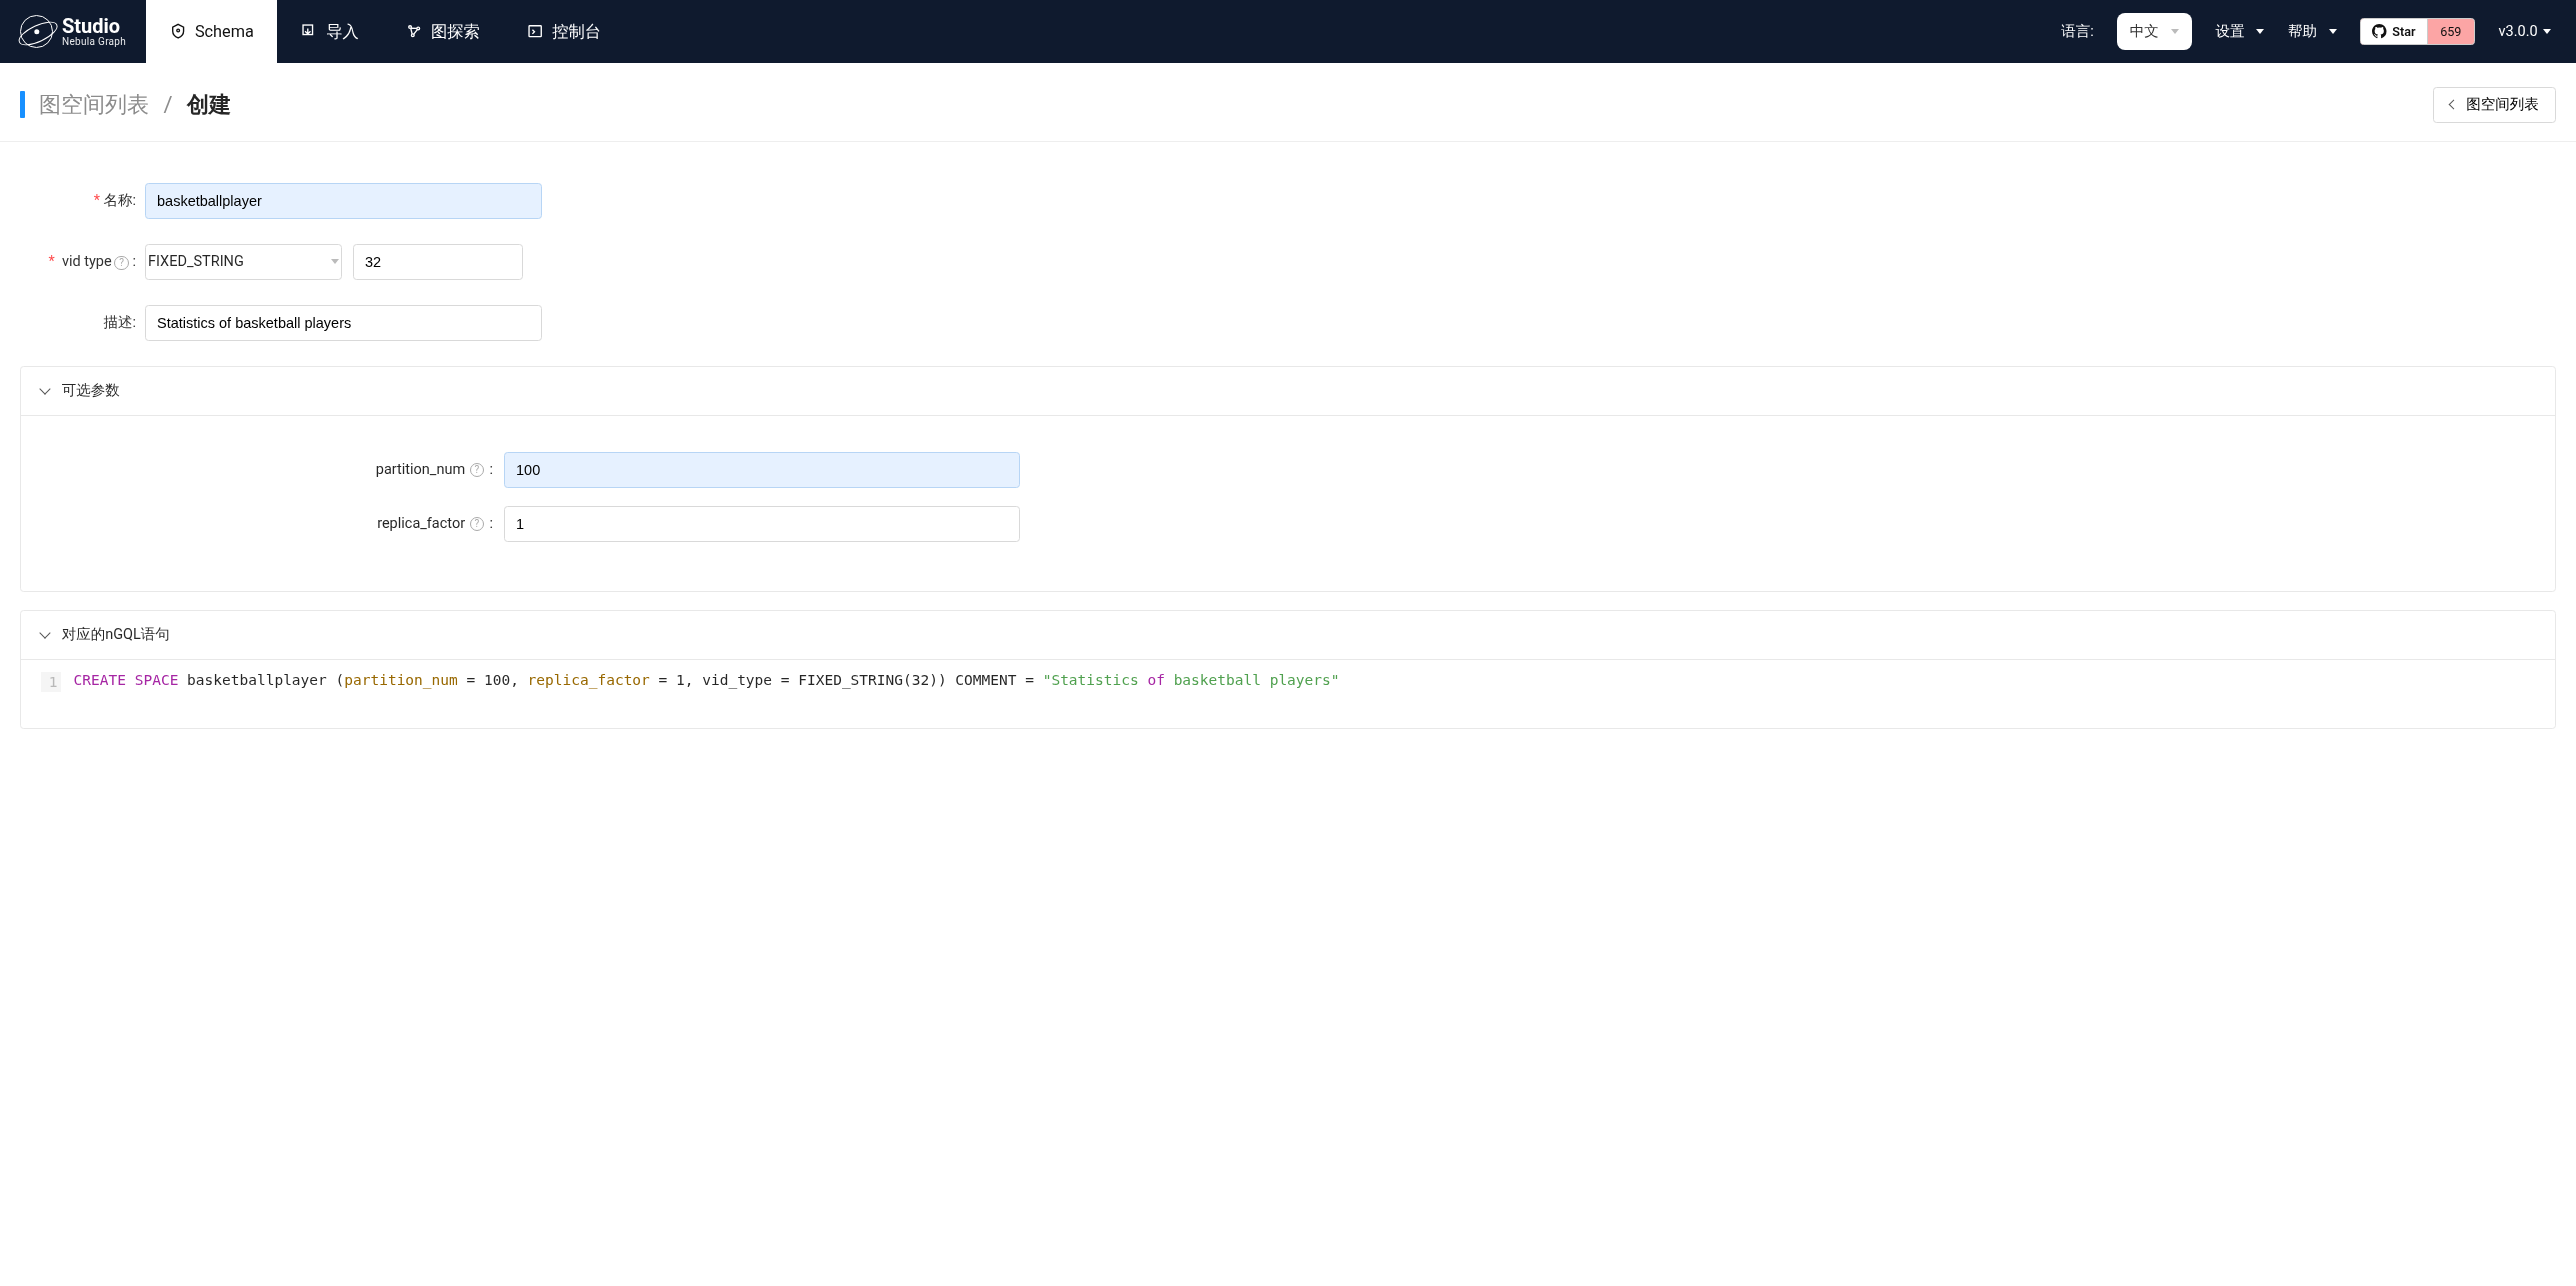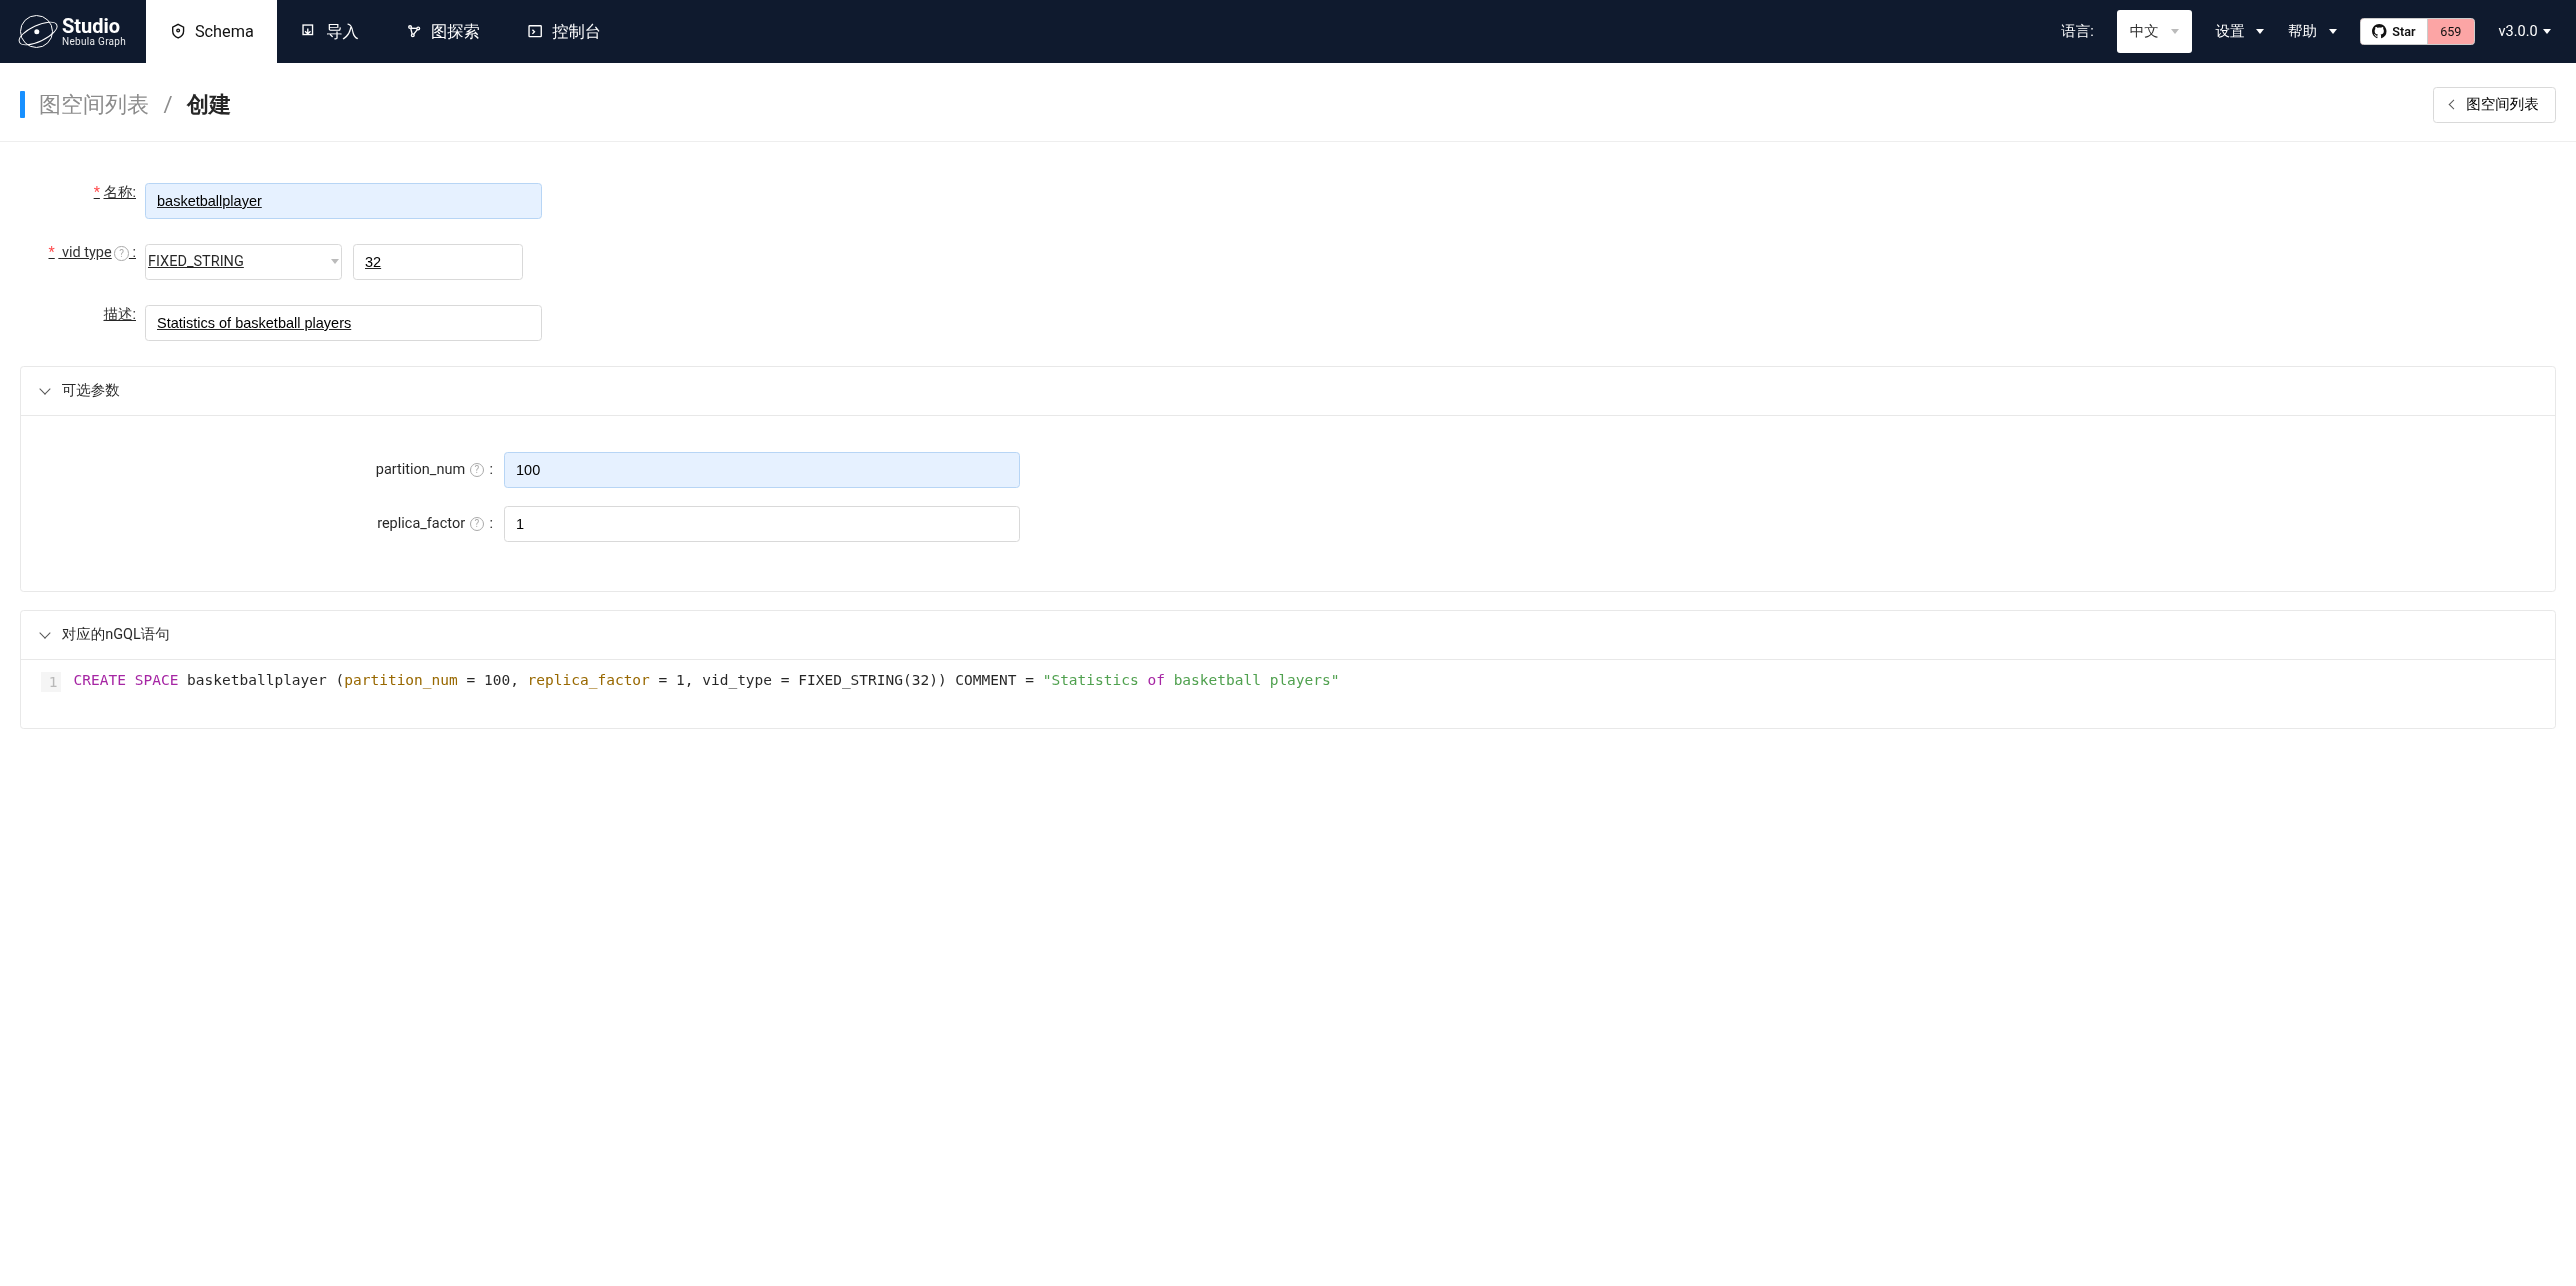--- a/index.html
+++ b/index.html
@@ -13,41 +13,41 @@
     .brand-logo::after { content:''; position:absolute; left:-3.6px; top:9px; width:40px; height:14.5px; border:1.8px solid #fff; border-radius:50%; transform:rotate(-25deg); }
     .brand-text { line-height:1.05; }
     .brand-title { font-size: 20px; font-weight: 700; }
     .brand-sub { font-size: 10px; opacity: .9; letter-spacing:0.3px; }
     .nav-tabs { display:flex; align-items:stretch; }
     .nav-tab { display:flex; align-items:center; gap:9px; padding:0 23.5px; font-size:16.3px; cursor:pointer; color:#fff; }
     .nav-tab.active { background:#fff; color:#111; }
     .nav-tab svg { width:16.3px; height:16.3px; }
     .nav-right { margin-left:auto; display:flex; align-items:center; gap:23.5px; padding:0 25px; font-size:14.5px; }
     .nav-right .lbl { color:#fff; }
-    .lang-select { background:#fff; color:#333; border-radius:3px; height:43px; padding:0 12.6px; display:flex; align-items:center; gap:12.6px; cursor:pointer; }
+    .lang-select { background:#fff; color:#333; border-radius:8px; height:37px; padding:0 12.6px; display:flex; align-items:center; gap:12.6px; cursor:pointer; }
     .nav-link { display:flex; align-items:center; gap:12px; cursor:pointer;justify-content:flex-end; }
     .caret-down { width:0; height:0; border-left:4.5px solid transparent; border-right:4.5px solid transparent; border-top:5.4px solid currentColor; display:inline-block; }
     .gh-btn { display:flex; align-items:stretch; border:0.9px solid #ccc; border-radius:3.6px; overflow:hidden; background:#fca5a5; color:#111; height:27px; cursor:pointer; }
     .gh-star { display:flex; align-items:center; gap:5.4px; padding:0 11px; font-weight:600; font-size:12.6px; background:#fff; }
     .gh-count { display:flex; align-items:center; padding:0 12.6px; border-left:0.9px solid #ccc; font-size:12.6px; }
     .version { display:flex; align-items:center; gap:5.4px; cursor:pointer; }
     
     
     .crumb-bar { display:flex; align-items:center; justify-content:space-between; padding:23.5px 20px 18px; border-bottom:0.9px solid #eee; }
     .crumb-left { display:flex; align-items:center; gap:14.5px; }
     .crumb-accent { width:4.5px; height:27px; background:#1890ff; border-radius:0.9px; }
     .crumb-parent { font-size:22px; color:#8c8c8c; cursor:pointer; }
     .crumb-sep { font-size:22px; color:#8c8c8c; }
     .crumb-current { font-size:22px; color:#262626; font-weight:600; }
     .back-btn { border:0.9px solid #d9d9d9; background:#fff; border-radius:3.6px; height:36px; padding:0 16.3px; display:flex; align-items:center; gap:9px; cursor:pointer; font-size:14.5px; }
     .chevron-left { display:inline-block; width:7.2px; height:7.2px; border-left:1.8px solid #555; border-bottom:1.8px solid #555; transform:rotate(45deg); }
     
     
     .content { padding: 16.3px 20px 36px; }
-    .form-row { display:flex; margin: 25px 0; text-decoration: underline; }
+    .form-row { display:flex; align-items:center; margin: 25px 0; }
     .form-label { width:125px; text-align:right; font-size:14.5px; color:#333; padding-right:9px; position:relative; }
     .form-label.req::before { content:'*'; color:#ff4d4f; margin-right:3.6px; }
     .q-icon { display:inline-flex; align-items:center; justify-content:center; width:14.5px; height:14.5px; border:0.9px solid #aaa; color:#aaa; border-radius:50%; font-size:10px; margin-left:2.7px; cursor:help; }
     .input { height:36px; border:0.9px solid #d9d9d9; border-radius:3.6px; padding:0 11px; font-size:14.5px; background:#fff; outline:none; }
     .input.hl { background:#e6f1ff; border-color:#b7d5f5; }
     .input.w440 { width:397px; }
     .select { height:36px; border:0.9px solid #d9d9d9; border-radius:3.6px; padding:0 2px; font-size:14.5px; background:#fff; display:flex; align-items:center; justify-content:space-between; width:197px; cursor:pointer; margin-right:11px; }
     .select .caret-down { border-top-color:#bbb; }
     .num-input { width:170px; }
     

